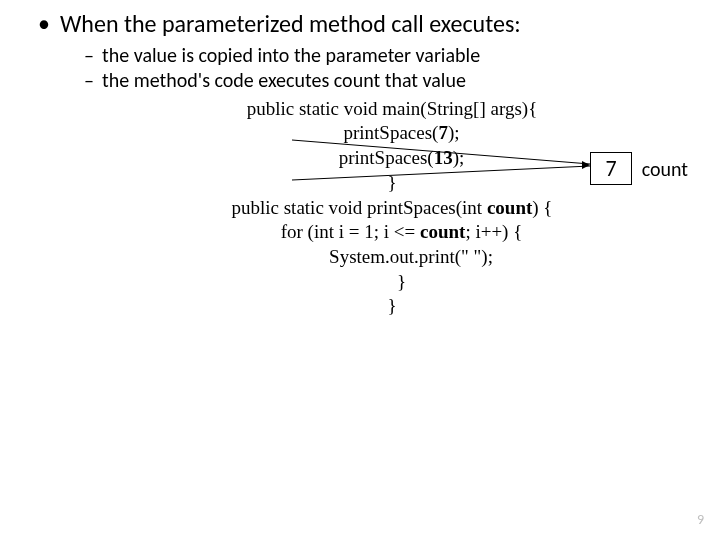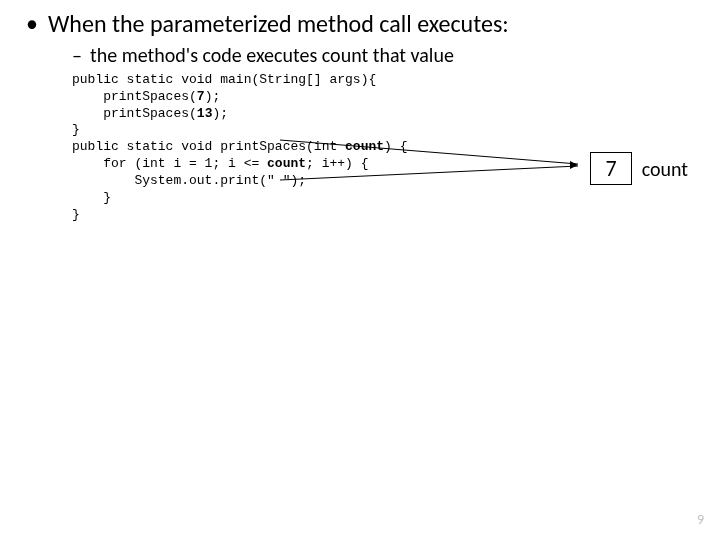--- a/index.html
+++ b/index.html
@@ -11,20 +11,21 @@
     background: #fff;
     color: #000;
     position: relative;
     overflow: hidden;
   }
   .slide {
     padding: 10px 20px 0 20px;
     position: relative;
     height: 100%;
     box-sizing: border-box;
+    margin-left: 12px;
   }
   .top-bullet {
     font-size: 24px;
     margin: 0 0 4px 0;
     padding-left: 28px;
     position: relative;
     line-height: 1.2;
   }
   .top-bullet::before {
     content: "•";
@@ -43,26 +44,27 @@
     position: relative;
     padding-left: 18px;
   }
   .sub-bullet::before {
     content: "–";
     position: absolute;
     left: 0;
     top: 0;
   }
   .code-block {
-    font-family: Liberation Mono, monospace;
-    font-size: 13px;
+    font-family: Liberation Serif, serif;
+    font-size: 19px;
     line-height: 1.3;
     white-space: pre;
     padding-left: 52px;
     position: relative;
+    text-align: center;
   }
   .bold { font-weight: bold; }
   .annotation {
     position: absolute;
     right: 32px;
     top: 152px;
     display: flex;
     align-items: center;
     gap: 10px;
   }
@@ -92,20 +94,21 @@
   }
 </style>
 </head>
 <body>
 
 <div class="slide">
 
   <div class="top-bullet">When the parameterized method call executes:</div>
 
   <div class="sub-bullets">
+    <div class="sub-bullet">the value is copied into the parameter variable</div>
     <div class="sub-bullet">the method's code executes count that value</div>
   </div>
 
   <div class="code-block"><span>public static void main(String[] args){</span>
 <span>    printSpaces(</span><span class="bold">7</span><span>);</span>
 <span>    printSpaces(</span><span class="bold">13</span><span>);</span>
 <span>}</span>
 <span>public static void printSpaces(int </span><span class="bold">count</span><span>) {</span>
 <span>    for (int i = 1; i &lt;= </span><span class="bold">count</span><span>; i++) {</span>
 <span>        System.out.print(" ");</span>

